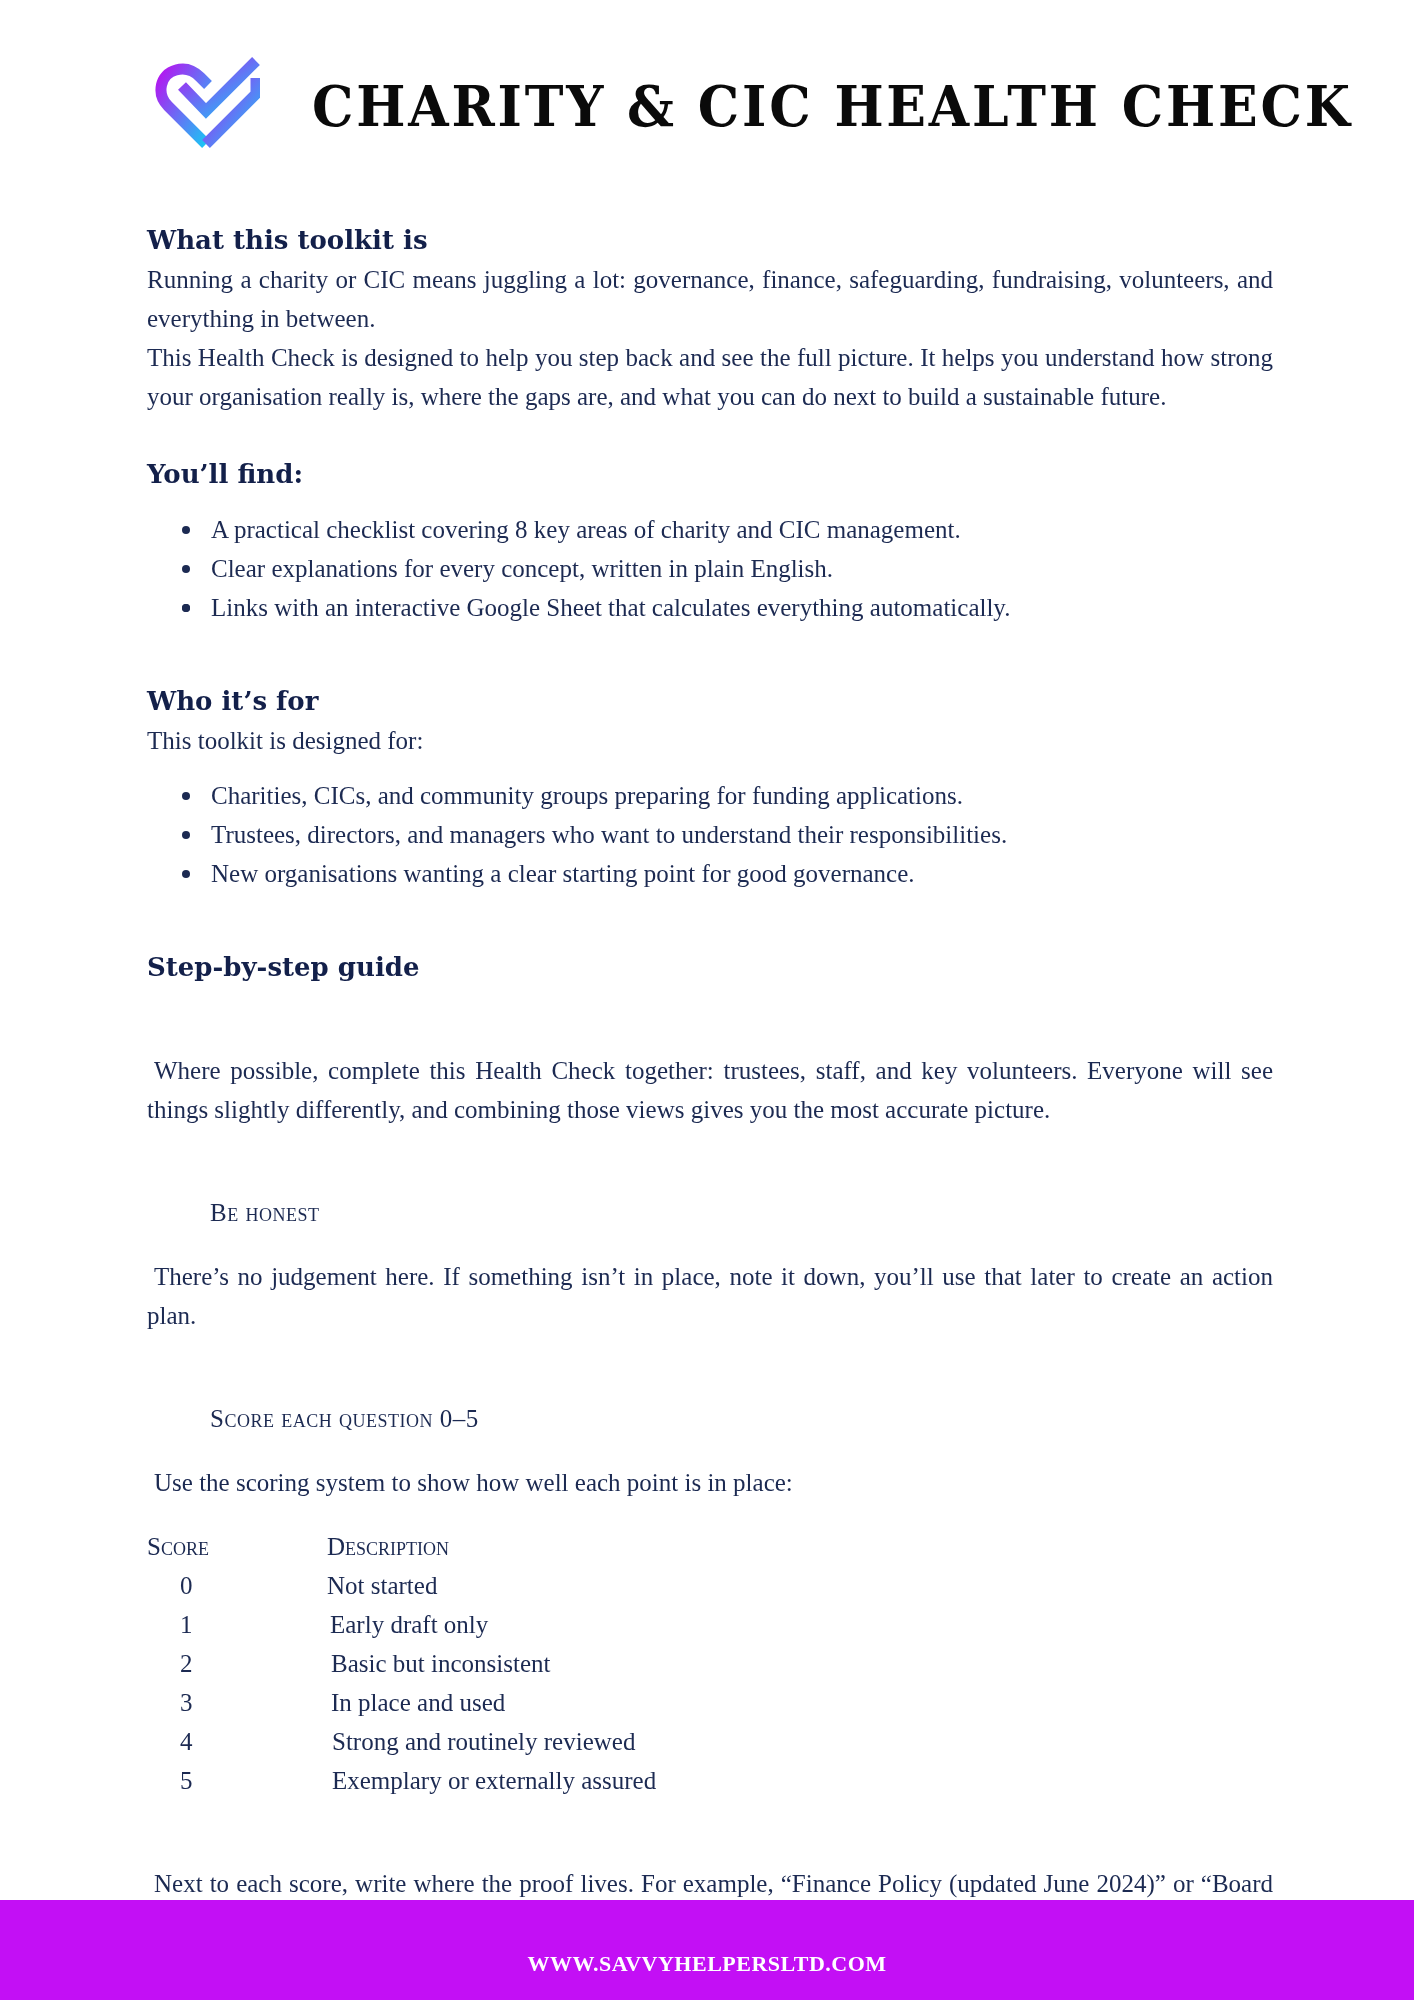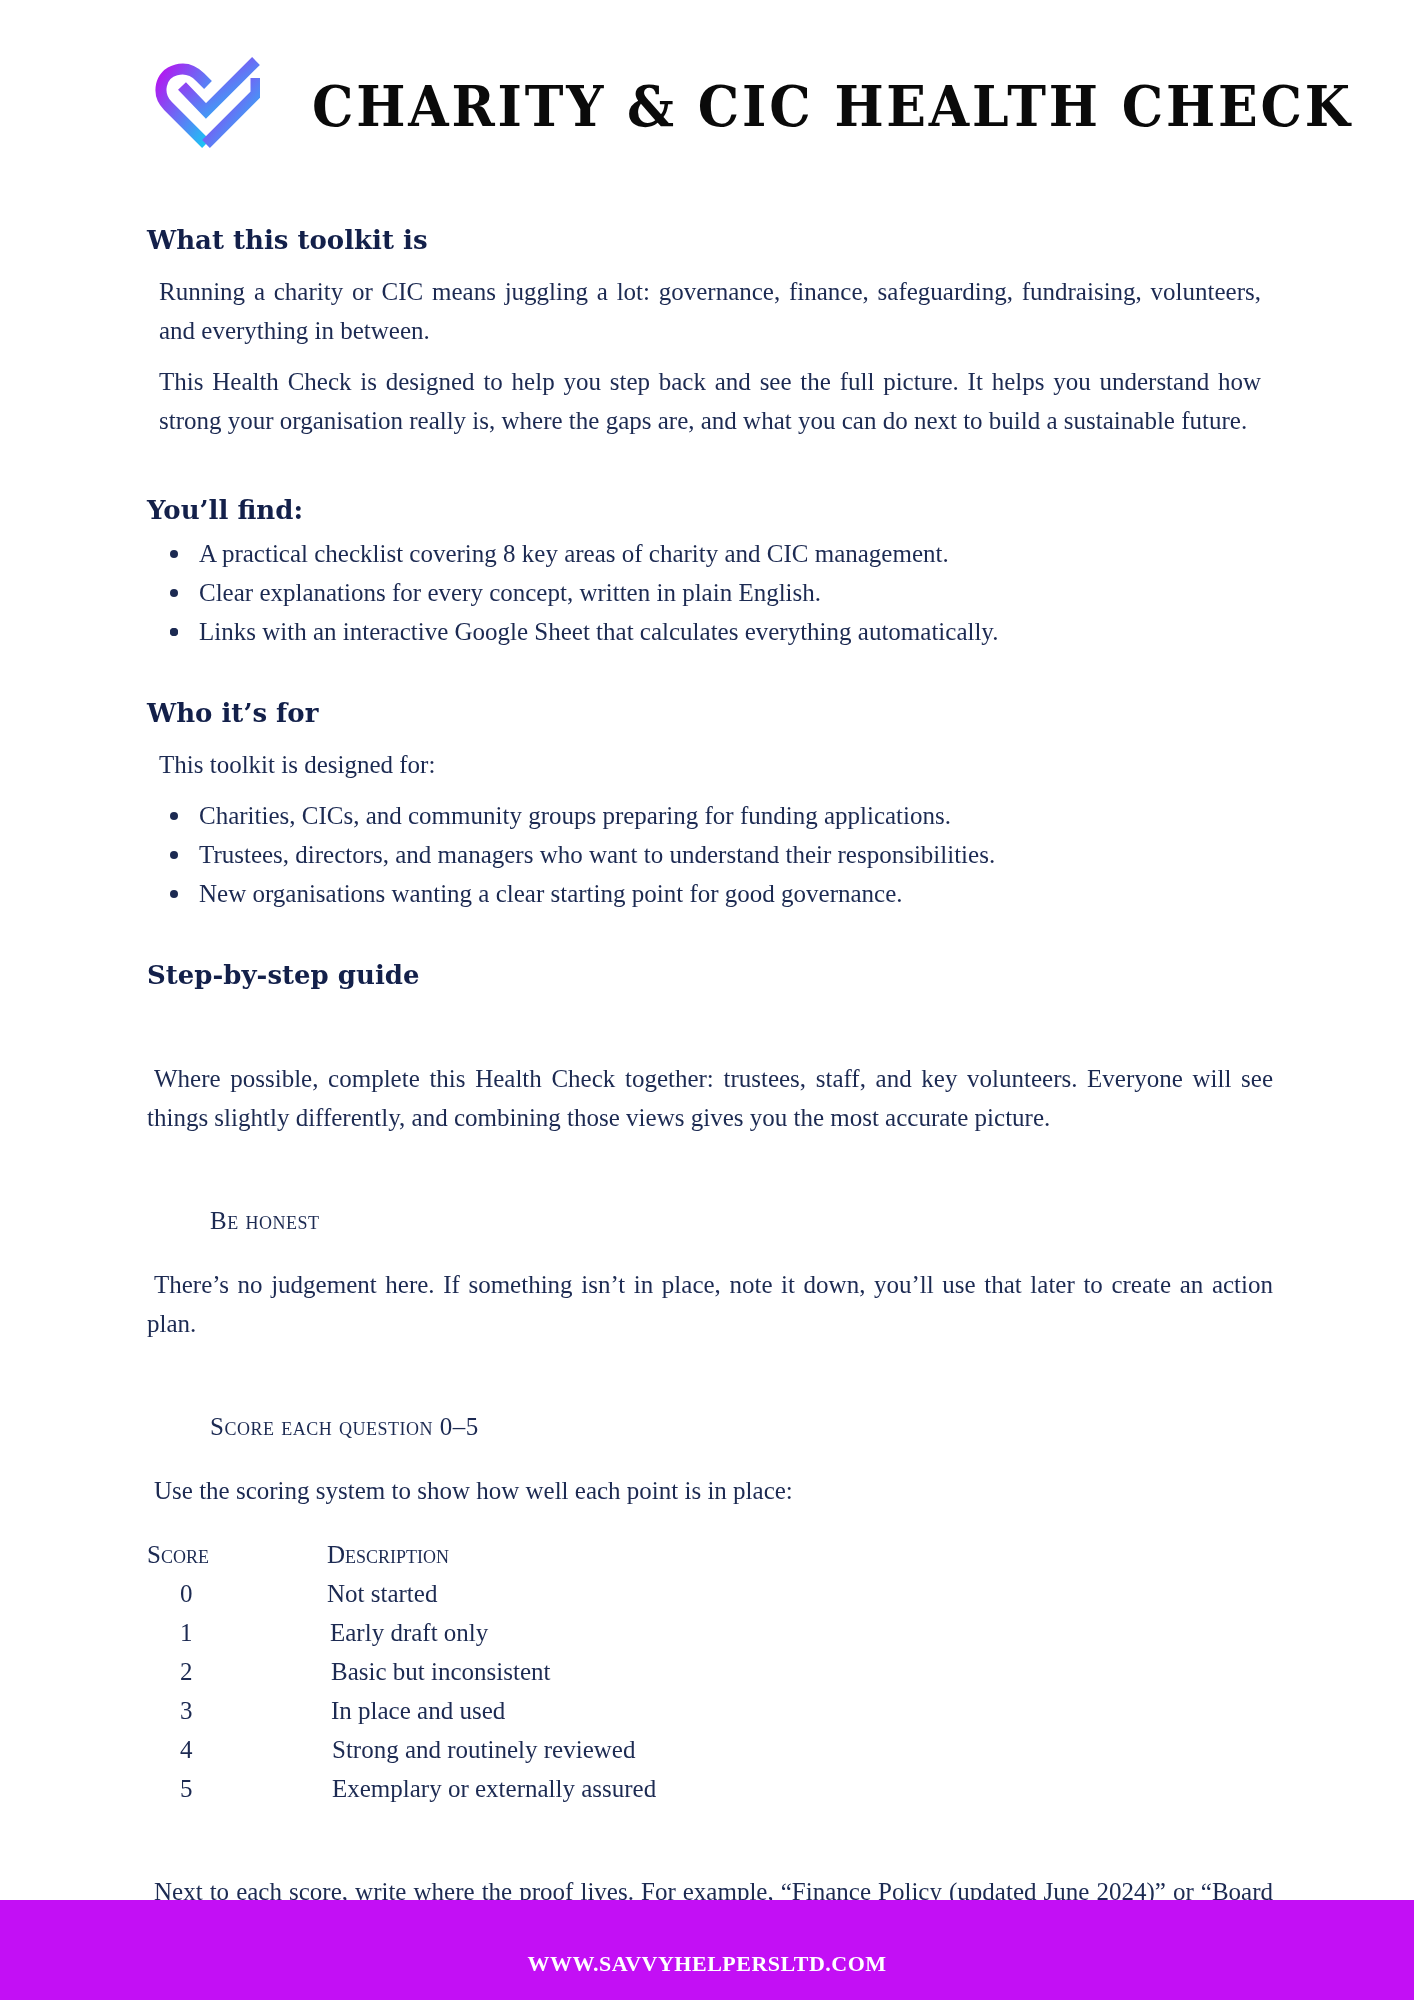--- a/index.html
+++ b/index.html
@@ -53,29 +53,29 @@
       font-family: "DejaVu Serif", serif;
       font-weight: bold;
       font-size: 26px;
       color: #13204a;
       line-height: 40px;
       margin: 0;
     }
     .p {
       font-size: 25px;
       line-height: 39px;
-      margin: 12px;
+      margin: 0;
       color: #1c2a52;
     }
     .justify { text-align: justify; }
     .gap { height: 38px; }
     .gap-sm { height: 39px; }
     ul.bullets {
       list-style: none;
-      margin: 4px;
+      margin: 16px;
       padding: 0;
     }
     ul.bullets li {
       position: relative;
       padding-left: 48px;
       font-size: 25px;
       line-height: 39px;
     }
     ul.bullets li .dot {
       position: absolute;

